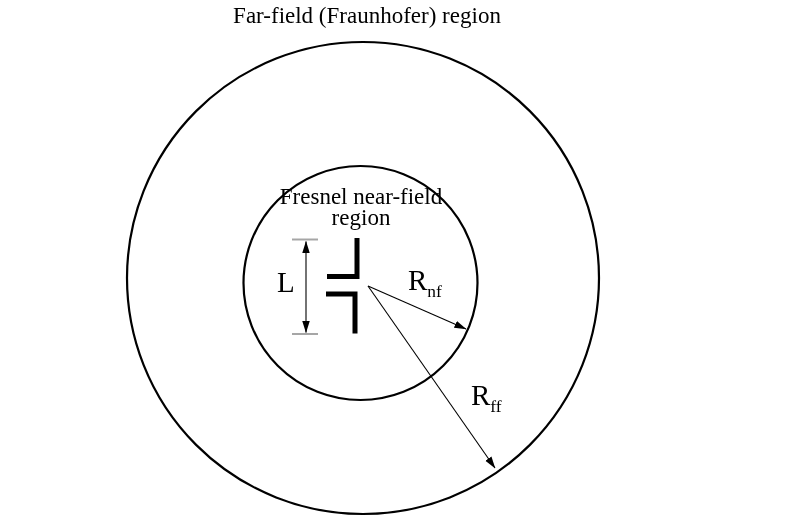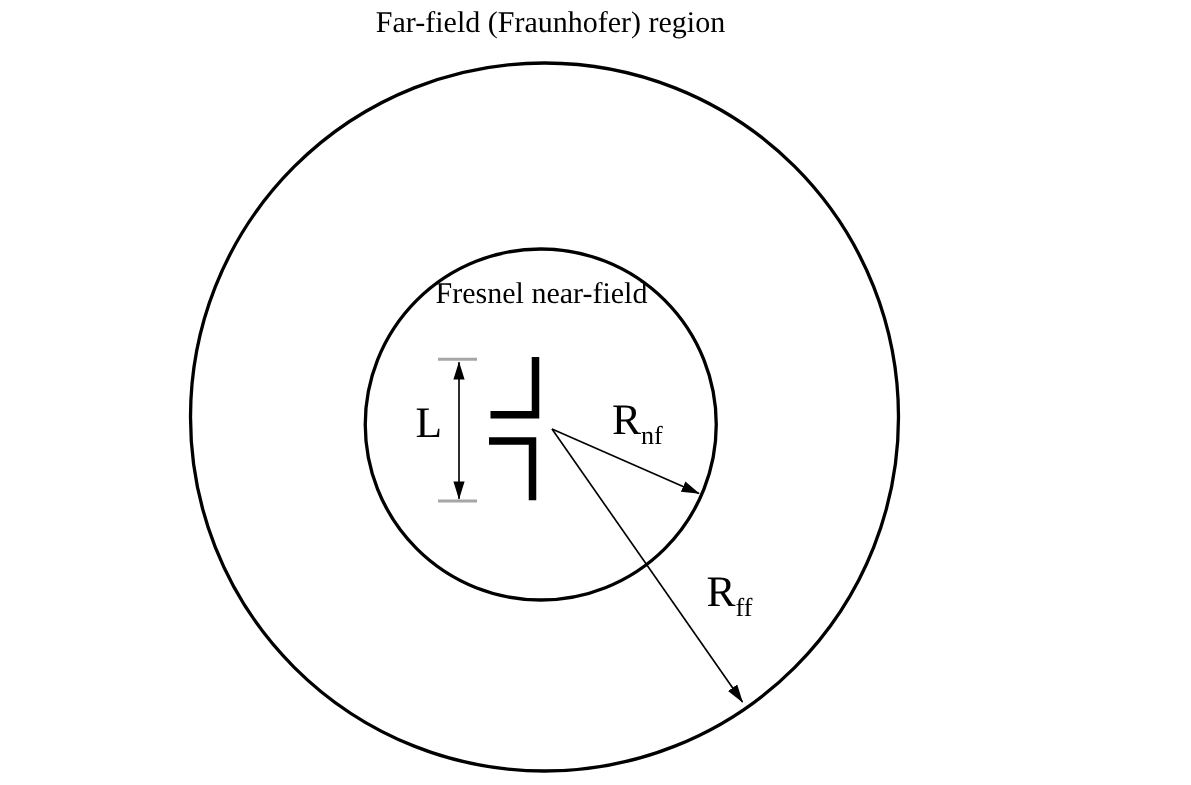--- a/index.html
+++ b/index.html
@@ -20,21 +20,21 @@
     position: absolute;
     left: 0;
     top: 0;
   }
   .label {
     position: absolute;
     white-space: nowrap;
     color: var(--line-color, #000000);
   }
   .region-label {
-    font-size: 20px;
+    font-size: 23px;
     line-height: 21px;
     font-family: Liberation Serif, serif;
   }
   .centered {
     transform: translateX(-50%);
     text-align: center;
   }
   .symbol-label {
     font-size: 29px;
     line-height: 1;
@@ -100,20 +100,21 @@
     <line class="thin-stroke" x1="368" y1="286" x2="466" y2="329" marker-end="url(#arrow)"></line>
 
     <line class="thin-stroke" x1="368" y1="286" x2="495" y2="468" marker-end="url(#arrow)"></line>
   </svg>
 
   <div class="label region-label centered" style="left:367px; top:5px;">Far-field (Fraunhofer) region</div>
 
 
   <div class="label region-label centered" style="left:361px; top:186px;">
     <div>Fresnel near-field</div>
+    <div>region</div>
   </div>
 
   <div class="label symbol-label" style="left:277px; top:268px;">L</div>
 
   <div class="label symbol-label" style="left:408px; top:266px;"><span>R</span><sub>nf</sub></div>
 
   <div class="label symbol-label" style="left:471px; top:381px;"><span>R</span><sub>ff</sub></div>
 
 </div>
 

